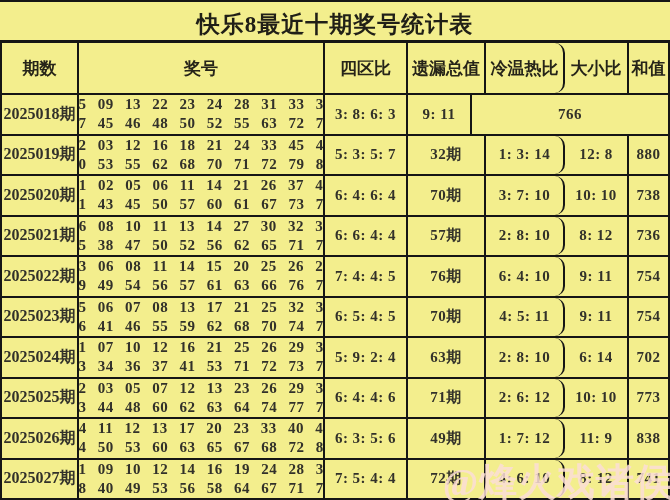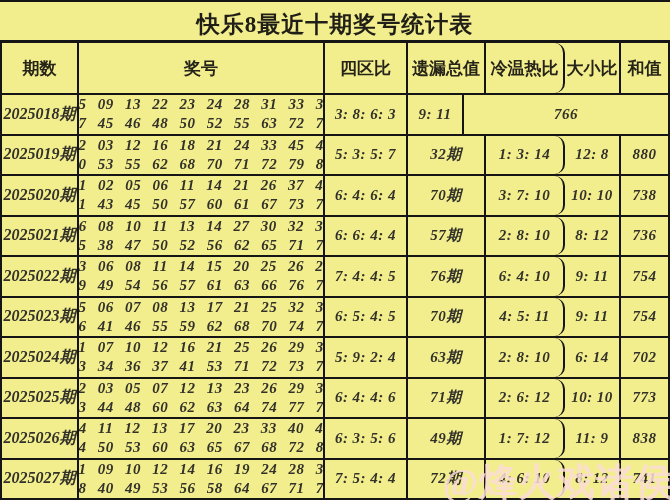--- a/index.html
+++ b/index.html
@@ -15,30 +15,30 @@
   }
   .title-text { font-size:23px; font-weight:bold; letter-spacing:1px; color:#201f17; }
   .stat-table {
     position:absolute; top:43px; left:0; right:0; bottom:0;
     box-sizing:border-box;
     border-left:2px solid #151515; border-right:2px solid #151515; border-bottom:2px solid #151515;
     display:flex; flex-direction:column;
   }
   .header-row { flex:none; height:50px; }
   .header-row, .data-row { display:flex; border-bottom:2px solid #151515; }
-  .data-row { flex:1;font-style:italic; }
+  .data-row { flex:1; }
   .data-row:last-child { border-bottom:none; }
   .cell {
     box-sizing:border-box; border-right:2px solid #151515;
     display:flex; flex-direction:column; align-items:center; justify-content:center;
     font-weight:bold; text-align:center; overflow:hidden;
   }
   .cell:last-child { border-right:none; }
   .c0 { width:77px; }  .c1 { width:246px; } .c2 { width:83px; }
-  .c3 { width:78px; }  .c4 { width:79px;border-radius:10px; }  .c5 { width:56px; }
+  .c3 { width:78px; }  .c4 { width:79px;border-radius:10px; }  .c5 { width:64px; }
   .c6 { flex:1; }
   .header-row .cell { font-size:17px; color:#262username:#262419; color:#262419; }
   .period-cell { font-size:16px; }
   .numbers-cell { font-size:15px; line-height:19px; }
   .num-line { word-spacing:7px; letter-spacing:0.5px; white-space:nowrap; }
   .ratio-cell, .omit-cell, .sum-cell { font-size:15px; letter-spacing:0.5px; white-space:nowrap; }
   .watermark {
     position:absolute; right:-4px; bottom:-6px; z-index:5;
     font-size:38px; line-height:1.25; font-weight:bold; white-space:nowrap;
     color:#fcded7; opacity:0.85; letter-spacing:1px; pointer-events:none;

